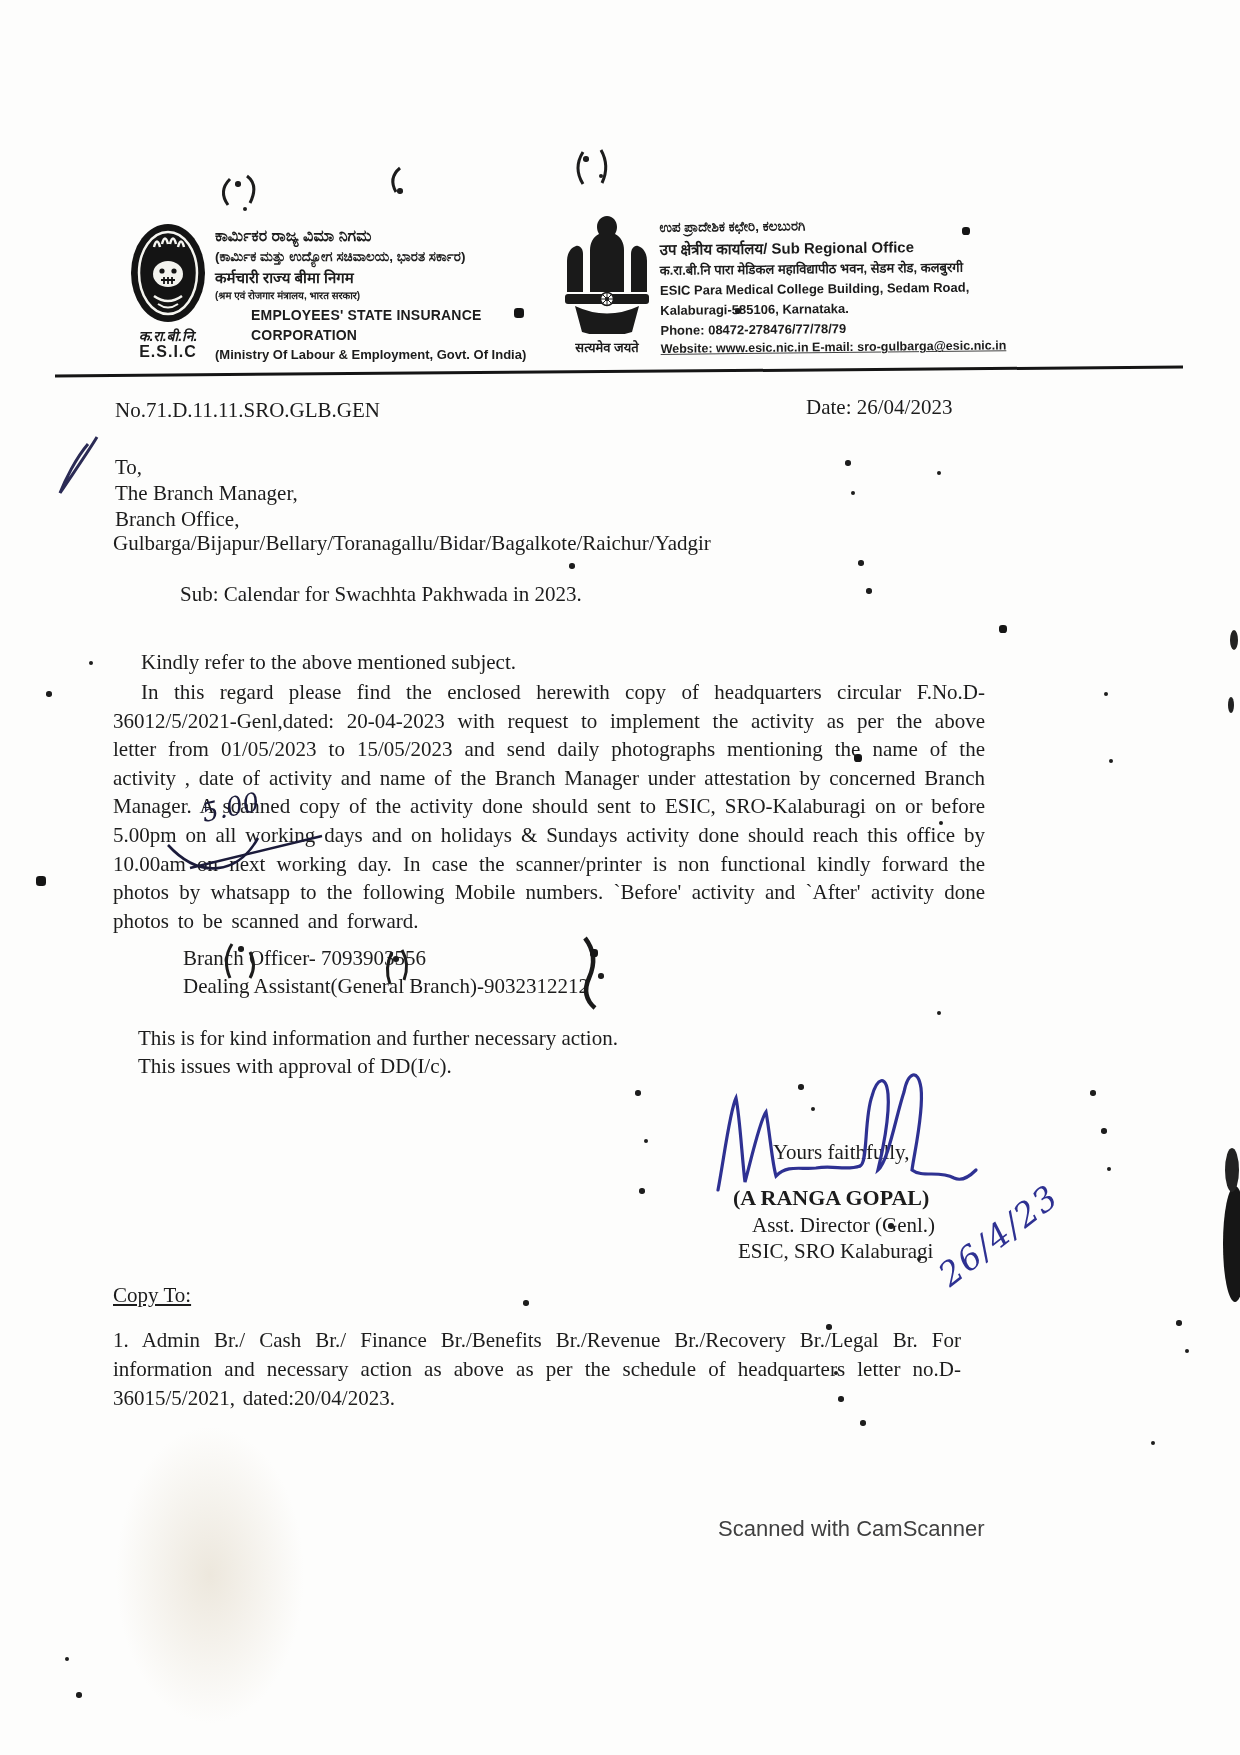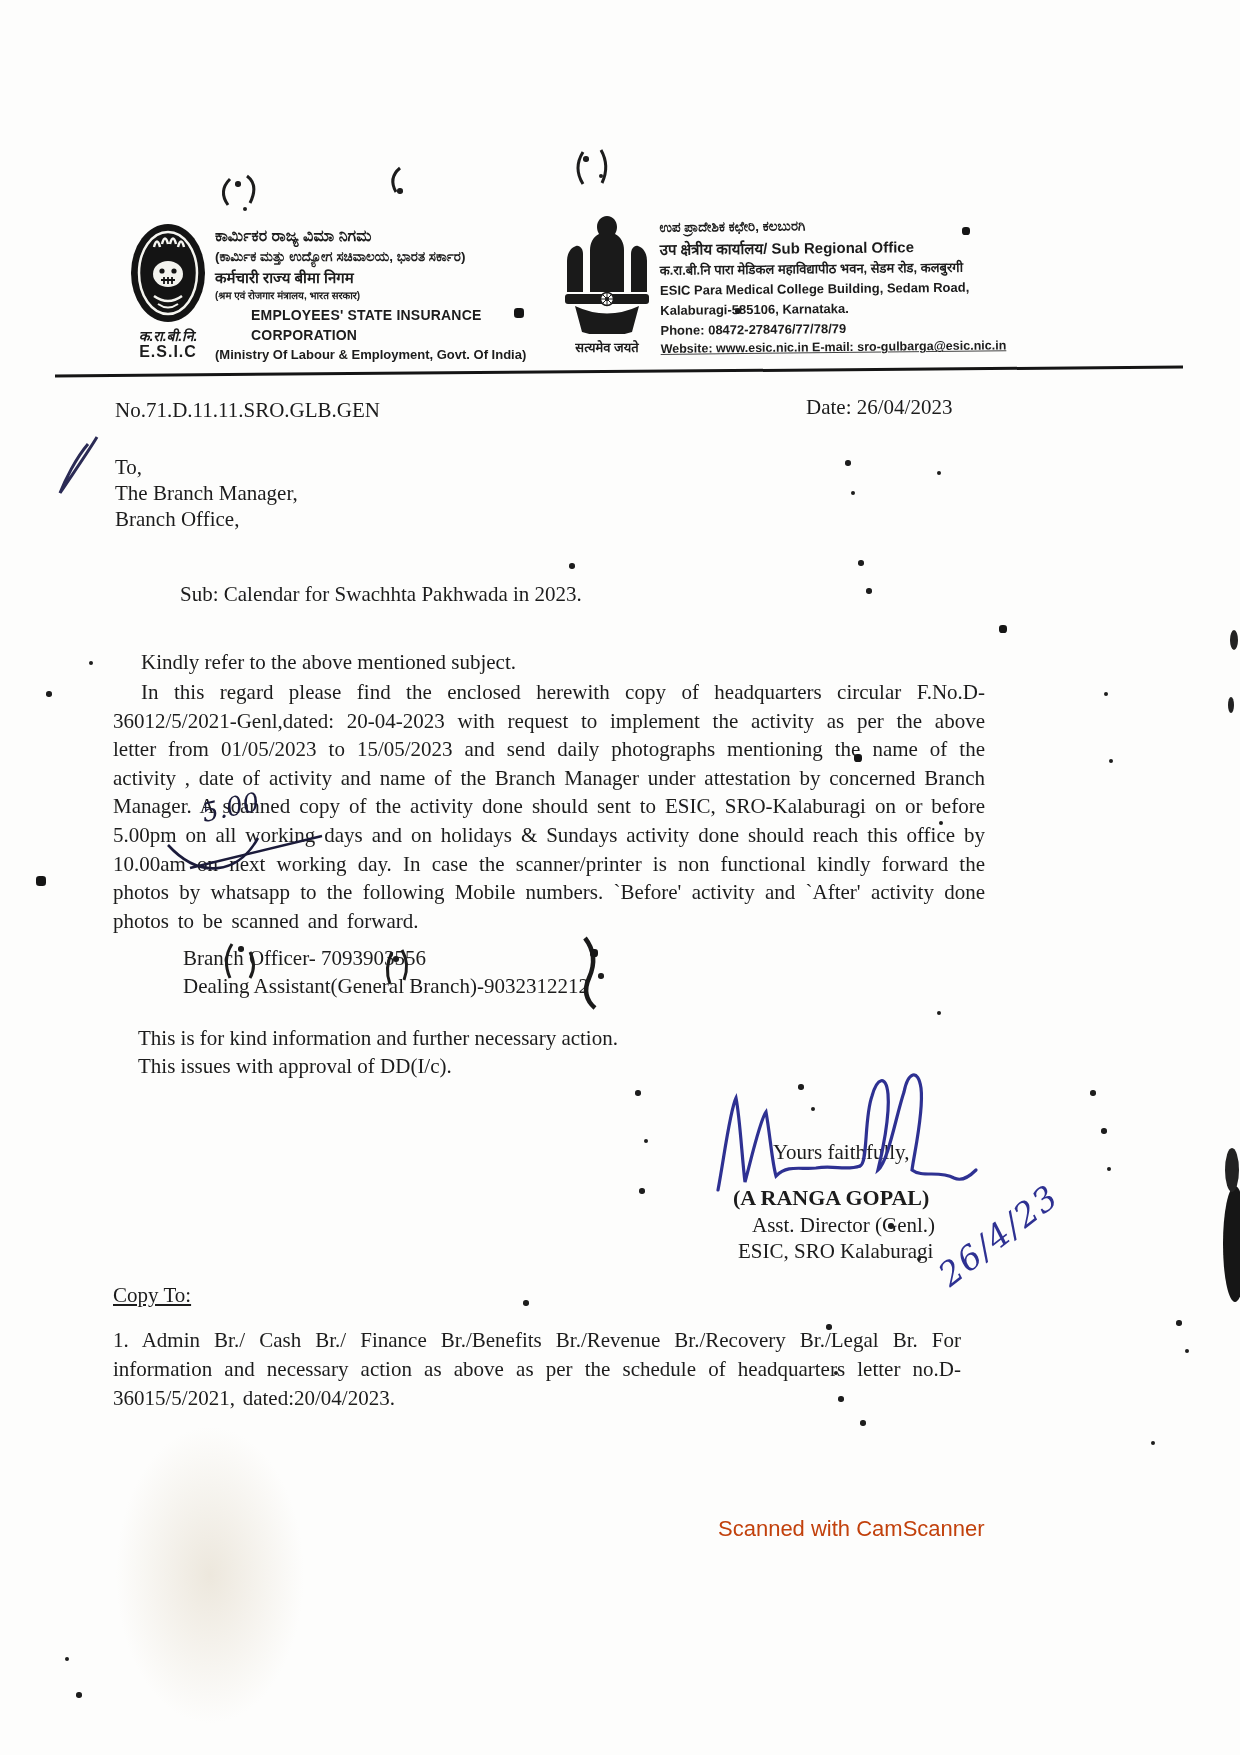--- a/index.html
+++ b/index.html
@@ -56,21 +56,21 @@
   .copypara{left:113px;top:1326px;width:848px;text-align:justify;line-height:29px;word-spacing:2.5px;}
   .hand-date{
     left:955px;top:1255px;color:#2e3192;
     font-size:33px;font-style:italic;font-family:"DejaVu Serif",serif;
     transform:rotate(-38deg);transform-origin:0 100%;
     letter-spacing:2px;
   }
   .footer{
     left:718px;top:1516px;
     font-family:"Liberation Sans",sans-serif;
-    font-size:22px;color:#c2410c;
+    font-size:22px;color:#404040;
   }
   .stain{
     left:115px;top:1425px;width:190px;height:300px;
     background:radial-gradient(ellipse at center, rgba(210,196,170,.38), rgba(210,196,170,0) 70%);
   }
   
   .specks{left:0;top:0;width:2px;height:2px;border-radius:50%;background:transparent;
     box-shadow:
       237px 183px 0 2px #1d1d1d, 244px 208px 0 1px #1d1d1d, 399px 190px 0 2px #1d1d1d,
       585px 158px 0 2px #1d1d1d, 600px 175px 0 1px #1d1d1d, 518px 312px 0 4px #151515,
@@ -148,20 +148,21 @@
   </div>
 
   <div class="abs divider"></div>
 
   <div class="abs b refno">No.71.D.11.11.SRO.GLB.GEN</div>
   <div class="abs b date">Date: 26/04/2023</div>
 
   <div class="abs b to">To,</div>
   <div class="abs b addr1">The Branch Manager,</div>
   <div class="abs b addr2">Branch Office,</div>
+  <div class="abs b addr3">Gulbarga/Bijapur/Bellary/Toranagallu/Bidar/Bagalkote/Raichur/Yadgir</div>
 
   <div class="abs b sub">Sub: Calendar for Swachhta Pakhwada in 2023.</div>
 
   <div class="abs b para1">Kindly refer to the above mentioned subject.</div>
   <div class="abs b para2">In this regard please find the enclosed herewith copy of headquarters circular F.No.D-36012/5/2021-Genl,dated: 20-04-2023 with request to implement the activity as per the above letter from 01/05/2023 to 15/05/2023 and send daily photographs mentioning the name of the activity , date of activity and name of the Branch Manager under attestation by concerned Branch Manager. A scanned copy of the activity done should sent to ESIC, SRO-Kalaburagi on or before 5.00pm on all working days and on holidays &amp; Sundays activity done should reach this office by 10.00am on next working day. In case the scanner/printer is non functional kindly forward the photos by whatsapp to the following Mobile numbers. `Before' activity and `After' activity done photos to be scanned and forward.</div>
 
   <div class="abs b contact1">Branch Officer- 7093903556</div>
   <div class="abs b contact2">Dealing Assistant(General Branch)-9032312212</div>
 
   <div class="abs b close1">This is for kind information and further necessary action.</div>

